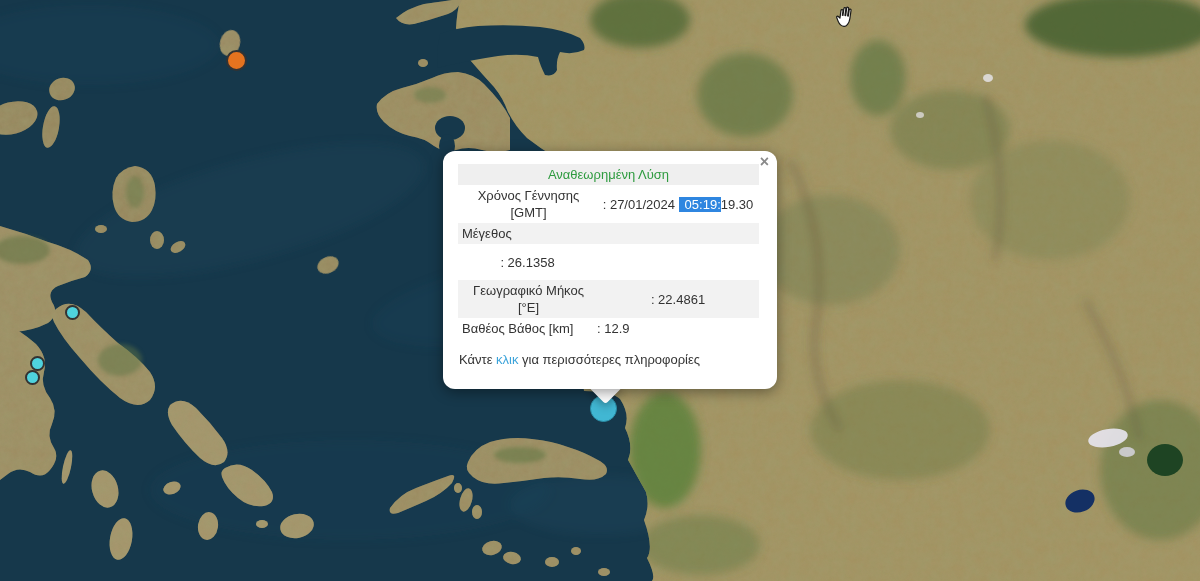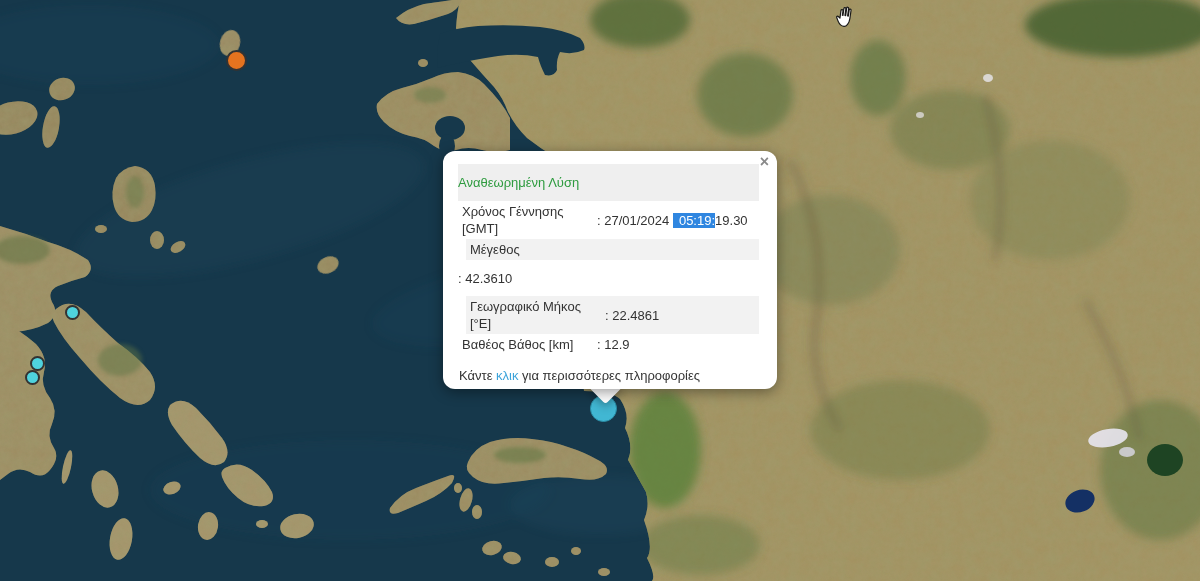--- a/index.html
+++ b/index.html
@@ -24,25 +24,25 @@
   }
   .popup-close{
     position:absolute;top:3px;right:8px;color:#8a8a8a;font-size:16px;
     font-weight:bold;cursor:pointer;line-height:16px;
   }
   .popup-inner{padding:13px 16px 8px 15px;}
   .ptable{width:301px;}
   .prow{display:grid;grid-template-columns:139px 162px;align-items:center;}
   .prow .lab{padding:2px 2px 2px 4px;}
   .prow .val{padding:2px 0;}
-  .prow.alt{background:var(--row_alt_bg);margin-left:8px;}
-  .prow.title-row{display:block;text-align:left;background:#efefef;
-    color:var(--title_green);padding:10px 0;min-height:15px;}
+  .prow.alt{background:var(--row_alt_bg);}
+  .prow.title-row{display:block;text-align:center;background:#efefef;
+    color:var(--title_green);padding:2px 0;min-height:15px;}
   .r-single{min-height:19px;}
-  .r-double{min-height:36px;}
+  .r-double{min-height:36px;text-align:center;}
   .nowrap{white-space:nowrap;}
   .sel{background:var(--selection_blue);color:var(--selection_text);padding-left:6px;}
   .popup-footer{margin-top:12px;padding-left:1px;}
   .popup-footer a{color:var(--link_blue);text-decoration:none;cursor:pointer;}
   .cursor-layer{position:absolute;z-index:50;pointer-events:none;}
 </style>
 </head>
 <body>
 
 <div id="stage">
@@ -192,21 +192,21 @@
         <div class="prow r-double">
           <div class="lab">Χρόνος Γέννησης [GMT]</div>
           <div class="val nowrap"><span>: 27/01/2024 </span><span class="sel">05:19:</span><span>19.30</span></div>
         </div>
 
         <div class="prow r-single alt">
           <div class="lab">Μέγεθος</div>
         </div>
 
         <div class="prow r-double">
-          <div class="val">: 42.3610</div>
+          <div class="val">: 26.1358</div>
         </div>
 
         <div class="prow r-double alt">
           <div class="lab">Γεωγραφικό Μήκος [°E]</div>
           <div class="val">: 22.4861</div>
         </div>
 
         <div class="prow r-single">
           <div class="lab">Βαθέος Βάθος [km]</div>
           <div class="val">: 12.9</div>

